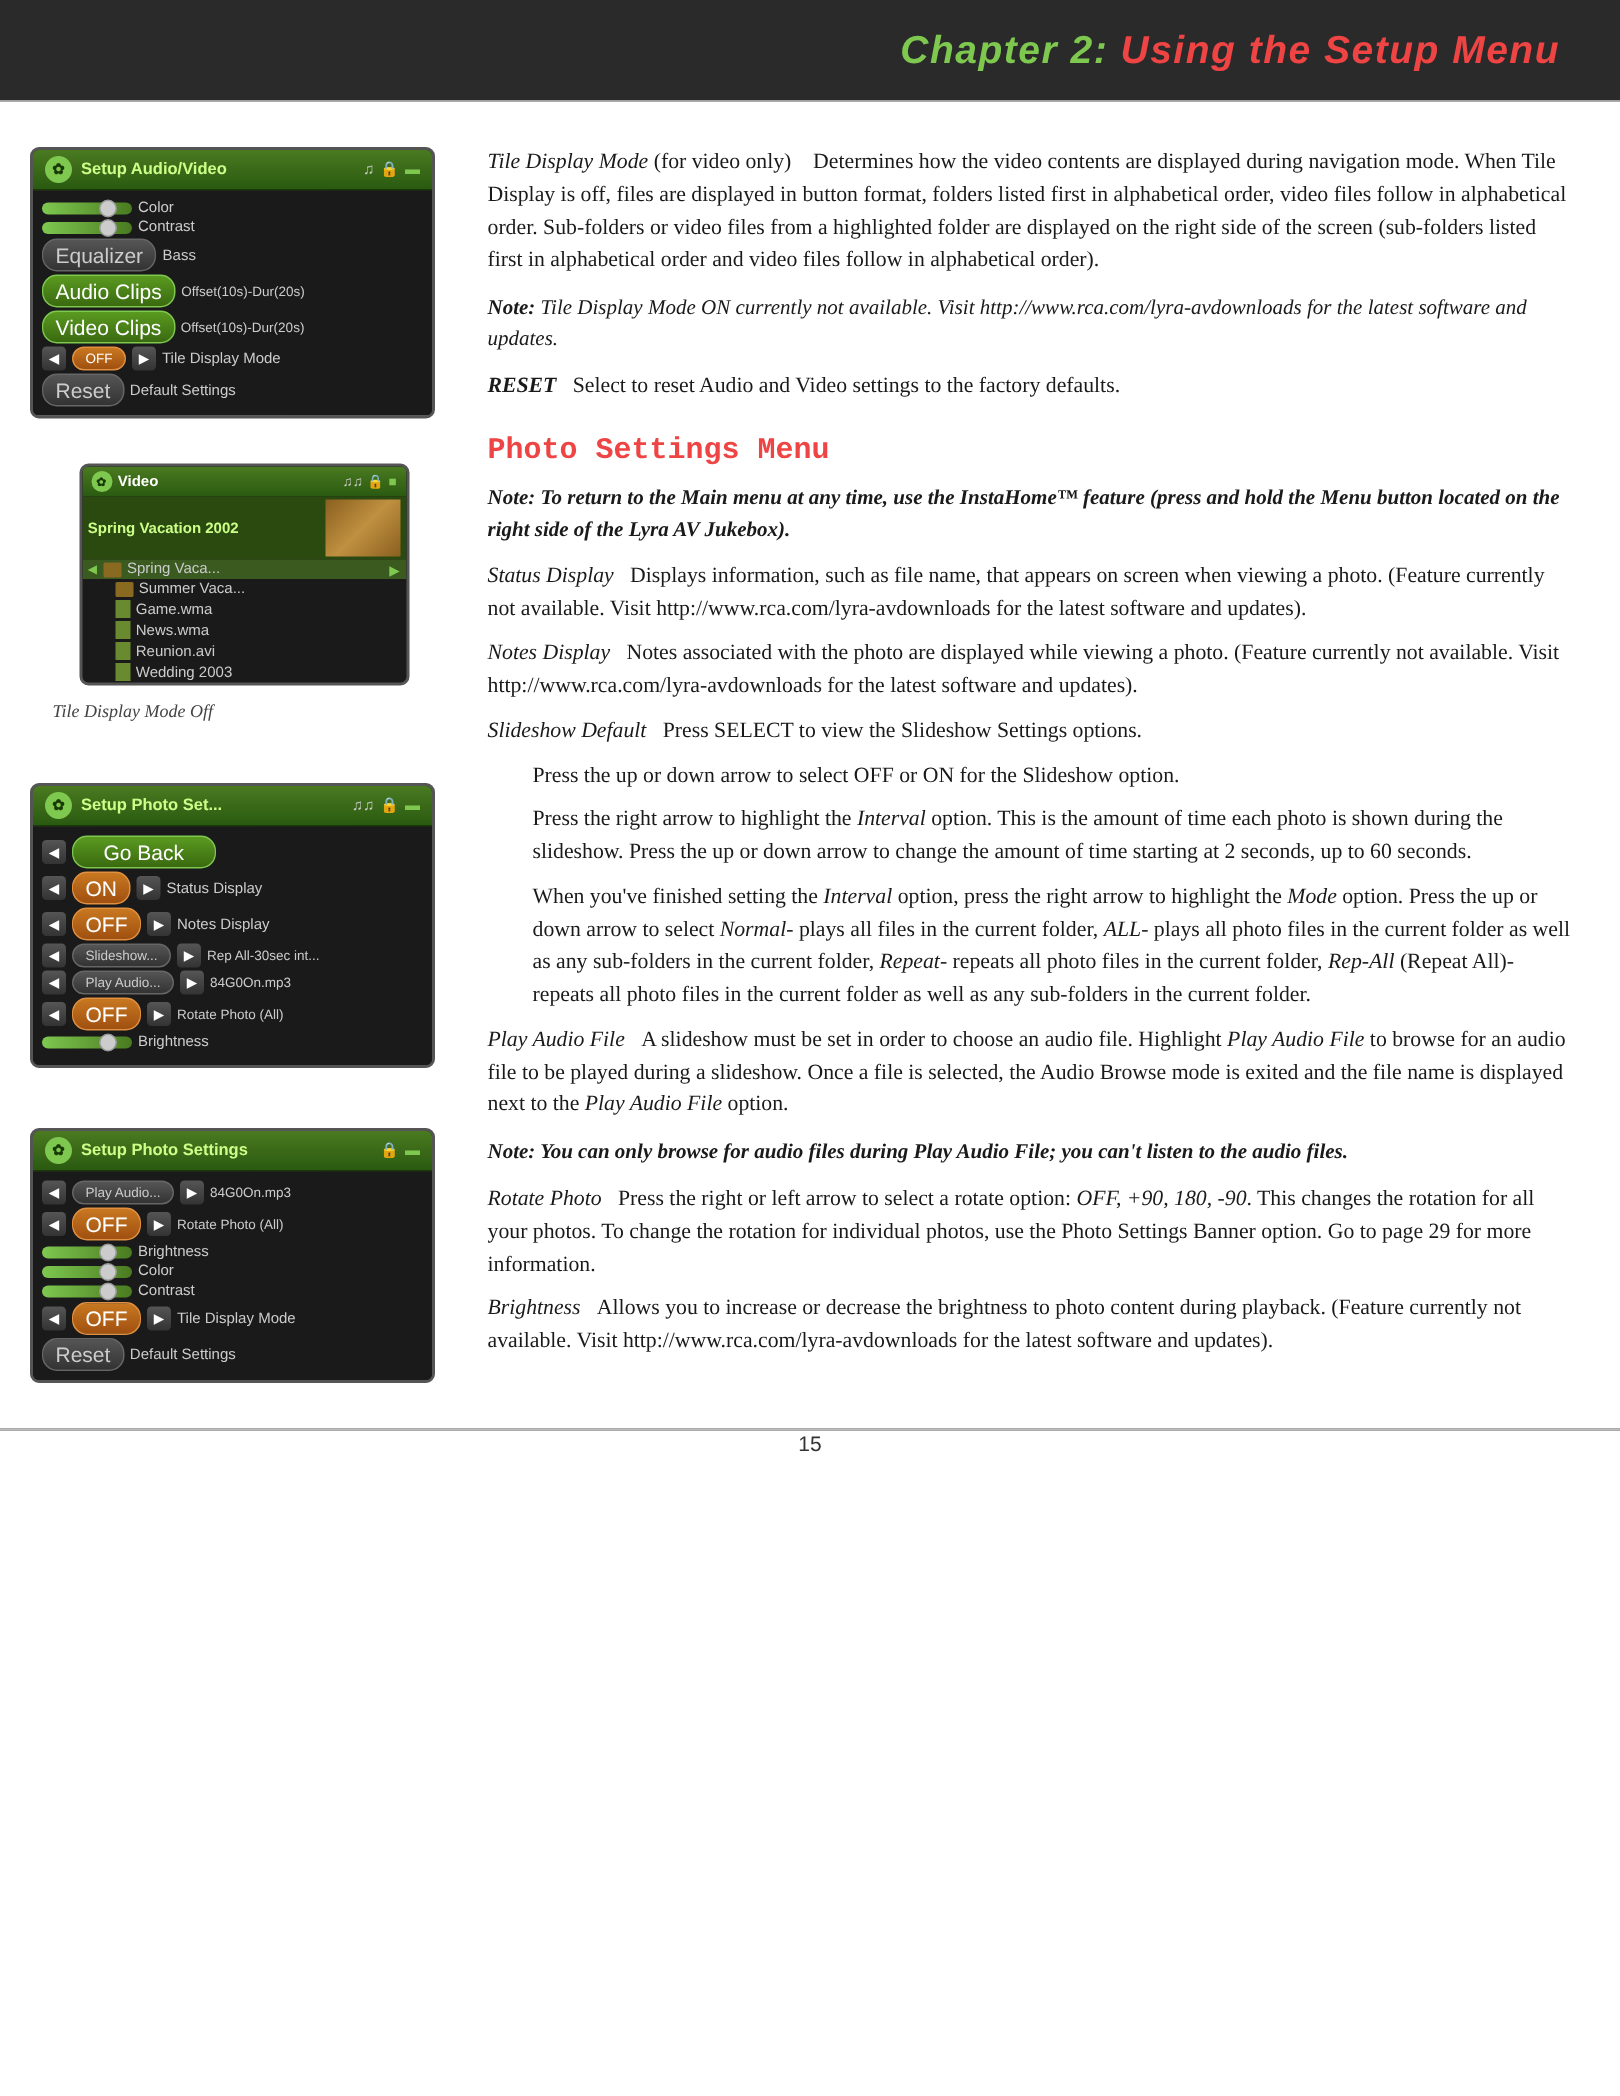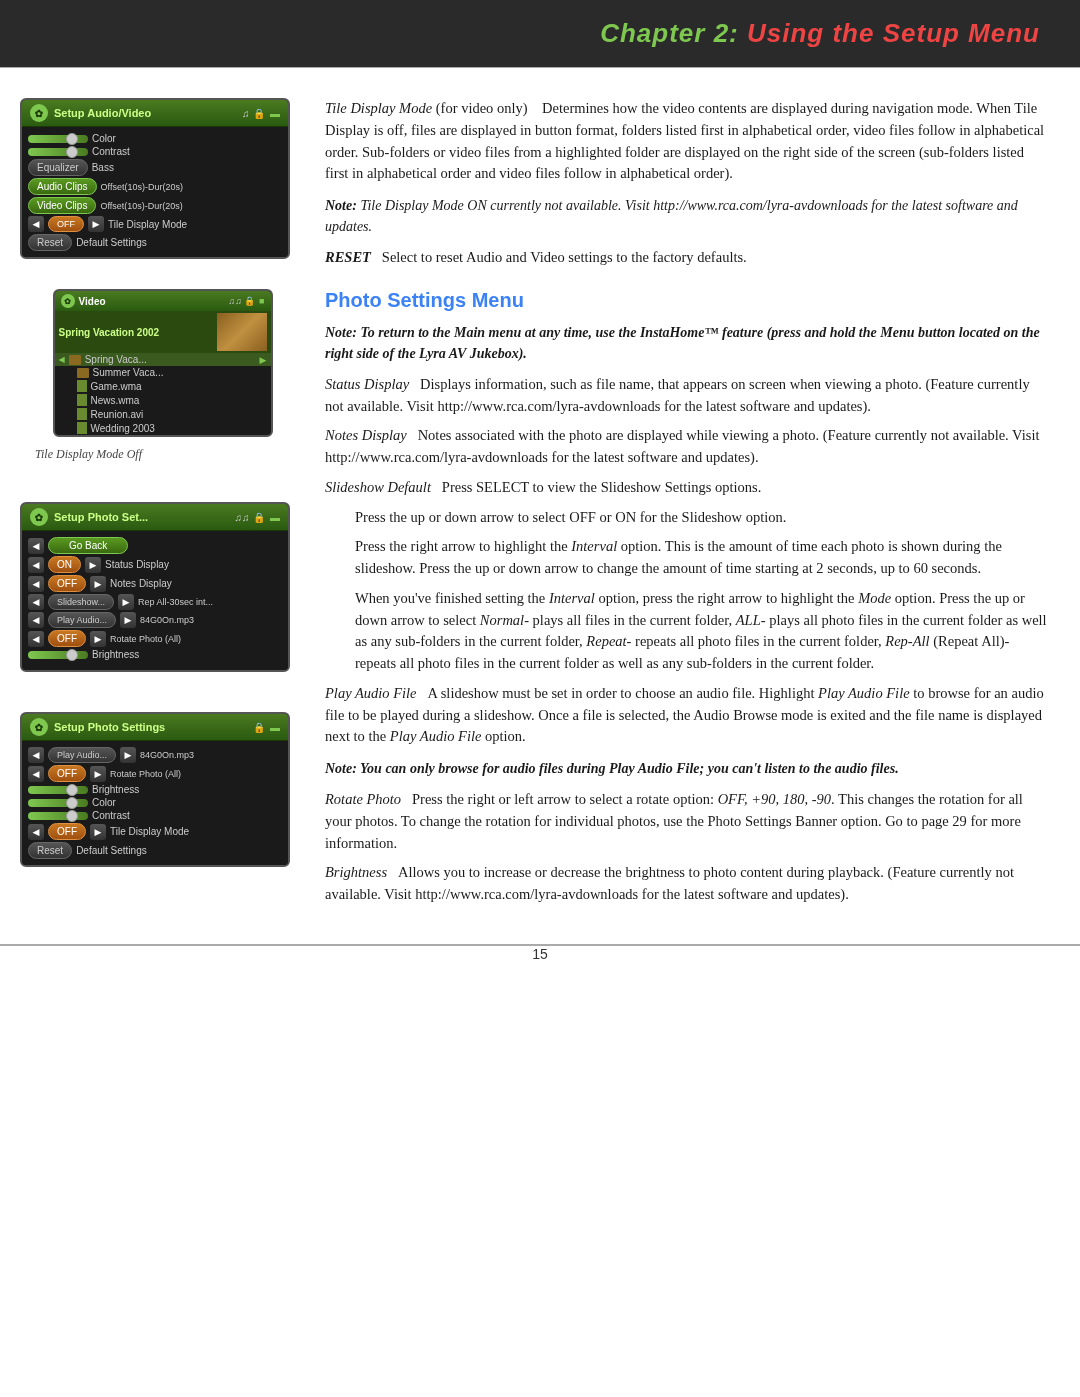--- a/index.html
+++ b/index.html
@@ -122,21 +122,21 @@
       align-items: center;
       justify-content: center;
       font-size: 9px;
       color: #fff;
       flex-shrink: 0;
     }
     .menu-row .label-btn {
       background: linear-gradient(to bottom, #555, #333);
       border-radius: 10px;
       padding: 2px 8px;
-      font-size: 10px;
+      font-size: 14px;
       color: #cccccc;
       border: 1px solid #666;
       white-space: nowrap;
     }
     .menu-row .label-btn.green {
       background: linear-gradient(to bottom, #5a9a20, #3a6a10);
       border-color: #7ec850;
       color: #ffffff;
     }
     .menu-row .label-btn.orange {
@@ -235,24 +235,24 @@
     .section-title {
       font-family: Arial, sans-serif;
       font-size: 22px;
       font-weight: bold;
       color: #1a1a1a;
       margin-bottom: 10px;
       line-height: 1.2;
     }
 
     .subsection-title {
-      font-family: Liberation Sans, sans-serif;
+      font-family: Liberation Mono, monospace;
       font-size: 20px;
       font-weight: bold;
-      color: #3b82f6;
+      color: #ef4444;
       margin-top: 20px;
       margin-bottom: 8px;
     }
 
     p {
       margin-bottom: 8px;
       line-height: 1.5;
       font-size: 14.5px;
     }
 

